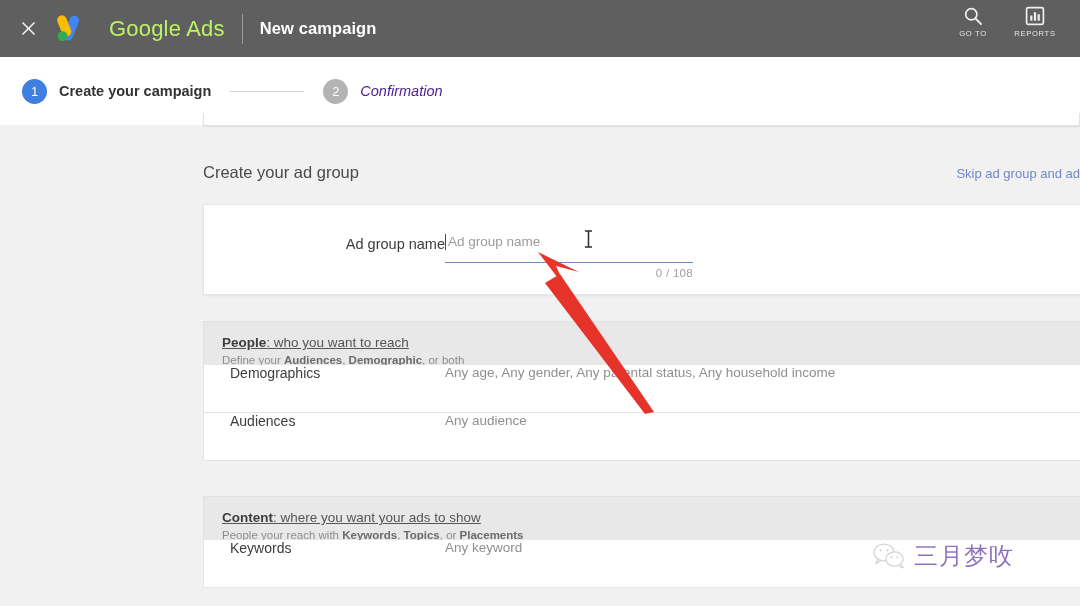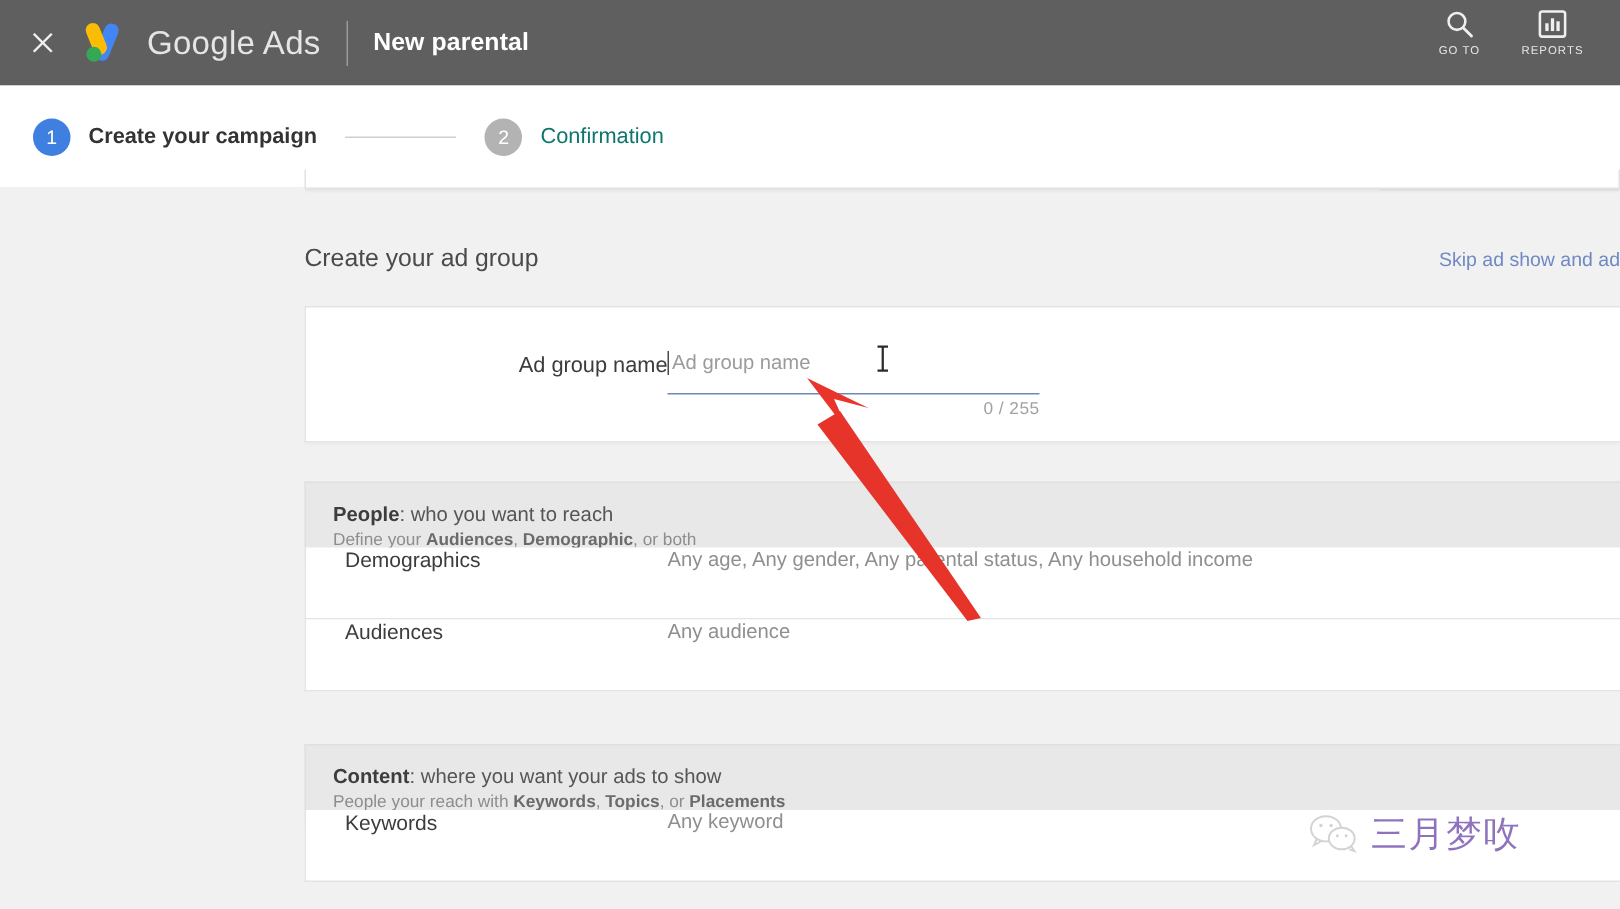--- a/index.html
+++ b/index.html
@@ -16,21 +16,21 @@
     position:absolute; left:0; top:0; width:1080px; height:57px;
     background:#5f5f5f; display:flex; align-items:center;
   }
   .close-btn {
     margin-left:13px; width:30px; height:30px; display:flex; align-items:center;
     justify-content:center; color:#f2f2f2; font-size:21px; line-height:1; font-weight:300;
     cursor:pointer;
   }
   .ads-logo { margin-left:10px; width:34px; height:32px; position:relative; }
   .brand {
-    margin-left:11px; color:#e5e5e5; font-size:22px; letter-spacing:.2px; font-weight:400;
+    margin-left:22px; color:#bef264; font-size:22px; letter-spacing:.2px; font-weight:400;
   }
   .vdiv {
     margin:0 17px; width:1px; height:30px; background:#9a9a9a;
   }
   .page-title-top {
     color:#ffffff; font-size:16.5px; font-weight:700; letter-spacing:.1px;
   }
   .top-actions {
     margin-left:auto; display:flex; align-items:flex-start; height:100%;
     padding-top:6px; padding-right:14px;text-align:center;
@@ -51,21 +51,21 @@
   }
   .step { display:flex; align-items:center; }
   .step-num {
     width:25px; height:25px; border-radius:50%; color:#fff; font-size:13px;
     display:flex; align-items:center; justify-content:center; font-weight:500;
   }
   .step-1 .step-num { background:#3e7fe0; margin-left:22px; }
   .step-2 .step-num { background:#b3b3b3; }
   .step-label { margin-left:12px; font-size:14.5px; }
   .step-1 .step-label { color:#333; font-weight:700; }
-  .step-2 .step-label { color:#0f766e; font-weight:400; }
+  .step-2 .step-label { color:#4c1d95; font-weight:400;font-style:italic; }
   .step-connector { width:74px; height:1px; background:#cfcfcf; margin:0 19px; }
 
   
   .content {
     position:absolute; left:0; top:125px; width:920px; height:481px;
     background:#f1f1f1;
   }
   .sidebar-pad { position:absolute; left:0; top:0; width:195px; height:481px; background:#f1f1f1; }
 
   .main { position:absolute; left:195px; top:0; width:885px; height:481px; }
@@ -110,21 +110,21 @@
   }
   .ag-counter {
     position:absolute; right:0; top:34px; font-size:11.5px; color:#a0a0a0;
     letter-spacing:.3px;
   }
   .group-head {
     position:absolute; left:8px; right:0; background:#e8e8e8;
     border:1px solid #e0e0e0; border-right:none; border-bottom:none;
     padding:13px 0 10px 18px;
   }
-  .gh-title { font-size:13.5px; color:#555; }
+  .gh-title { font-size:13.5px; color:#555;text-decoration:underline; }
   .gh-title b { color:#3d3d3d; font-weight:700; }
   .gh-sub { font-size:11.5px; color:#8d8d8d; margin-top:4px; }
   .gh-sub b { color:#6b6b6b; font-weight:700; }
 
   .row {
     position:absolute; left:8px; right:0; background:#fff;
     border:1px solid #e4e4e4; border-right:none; border-top:none;
     display:flex; align-items:flex-start; height:48px; padding-left:26px;
   }
   .row-label { font-size:14px; color:#3c3c3c; width:215px; }
@@ -165,21 +165,21 @@
         <g>
           <rect x="13.5" y="2" width="9.5" height="26" rx="4.7" fill="#4285F4" transform="rotate(22 18 15)"></rect>
           <rect x="6.5" y="2" width="9.5" height="22" rx="4.7" fill="#FBBC04" transform="rotate(-22 11 13)"></rect>
           <circle cx="9.6" cy="23.2" r="5" fill="#34A853"></circle>
         </g>
       </svg>
     </div>
 
     <div class="brand">Google Ads</div>
     <div class="vdiv"></div>
-    <div class="page-title-top">New parental</div>
+    <div class="page-title-top">New campaign</div>
 
     <div class="top-actions">
       <div class="top-action">
         <svg width="20" height="20" viewBox="0 0 20 20">
           <circle cx="8.3" cy="8.3" r="5.6" fill="none" stroke="#efefef" stroke-width="1.7"></circle>
           <line x1="12.6" y1="12.6" x2="18" y2="18" stroke="#efefef" stroke-width="1.9" stroke-linecap="round"></line>
         </svg>
         <span class="ta-label">GO TO</span>
       </div>
       <div class="top-action">
@@ -208,32 +208,32 @@
 
   <div class="content">
     <div class="sidebar-pad"></div>
 
     <div class="main">
 
       <div class="card-sliver"></div>
 
       <div class="section-head">
         <div class="section-title">Create your ad group</div>
-        <div class="skip-link">Skip ad show and ad</div>
+        <div class="skip-link">Skip ad group and ad</div>
       </div>
 
       <div class="card card-adgroup">
         <div class="ag-row">
           <div class="ag-label">Ad group name</div>
           <div class="ag-field">
             <div class="ag-input-line">
               <div class="ag-caret"></div>
               <div class="ag-placeholder">Ad group name</div>
             </div>
-            <div class="ag-counter">0 / 255</div>
+            <div class="ag-counter">0 / 108</div>
           </div>
         </div>
       </div>
 
       <div class="group-head" style="top:196px;">
         <div class="gh-title"><b>People</b><span>: who you want to reach</span></div>
         <div class="gh-sub"><span>Define your </span><b>Audiences</b><span>, </span><b>Demographic</b><span>, or both</span></div>
       </div>
       <div class="row" style="top:240px;">
         <div class="row-label">Demographics</div>

